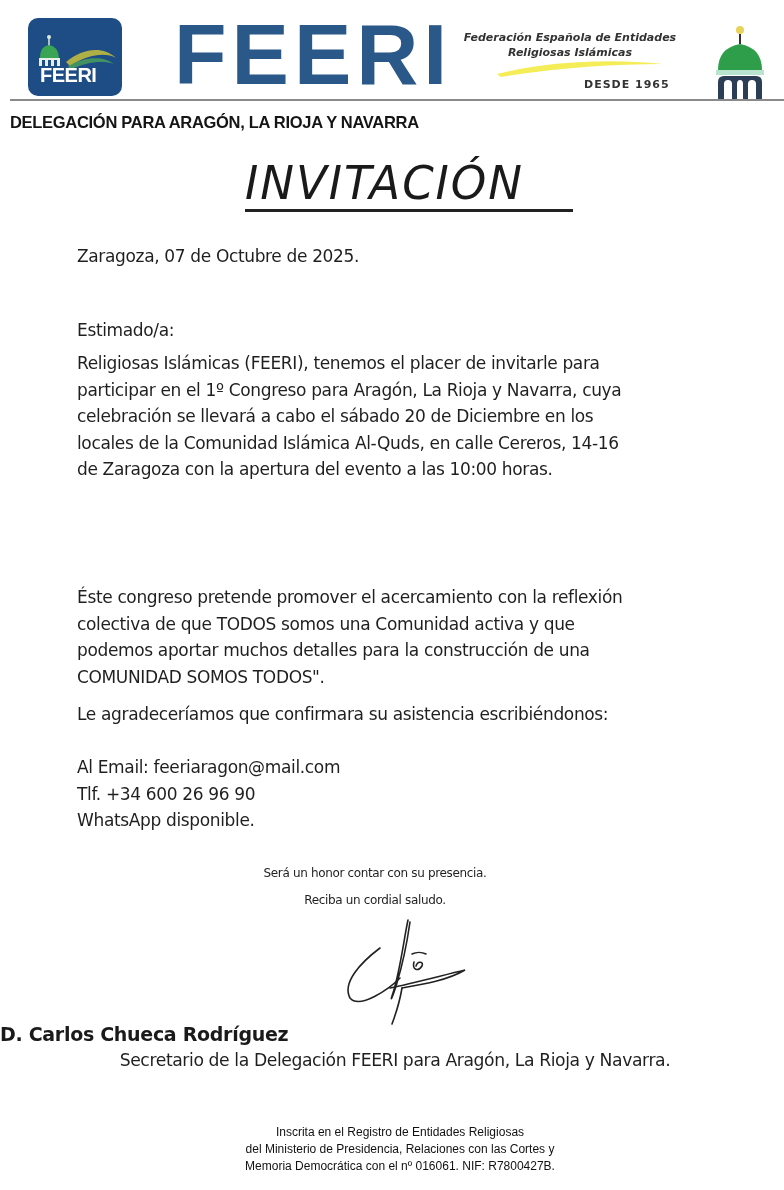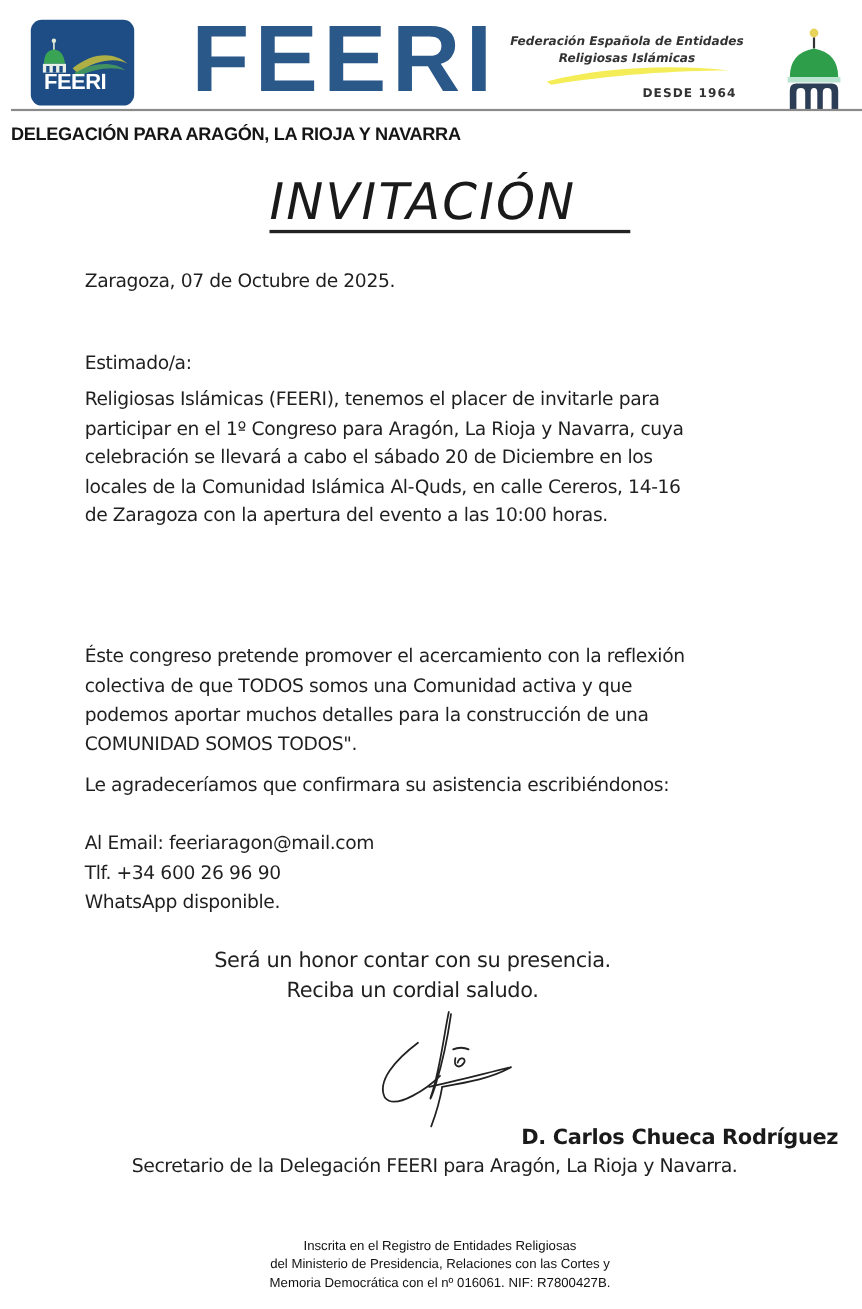--- a/index.html
+++ b/index.html
@@ -58,26 +58,26 @@
 
     
     .body-text {
       left: 77px; width: 680px;
       font-family: "DejaVu Sans", sans-serif; font-size: 17px; line-height: 26.5px;
       color: #1f1f1f; letter-spacing: -0.35px;
     }
     .body-text p { margin: 0; }
     .center-text {
       left: 0; width: 750px; text-align: center;
-      font-family: "DejaVu Sans", sans-serif; font-size: 19px; line-height: 27px;
+      font-family: "DejaVu Sans", sans-serif; font-size: 12px; line-height: 27px;
       color: #1f1f1f; letter-spacing: -0.35px;
     }
     .signature { left: 330px; top: 918px; }
     .signer-name {
-      left: 0; width: 762px; top: 1023px; text-align: right;
+      left: 0; width: 762px; top: 1023px; text-align: left;
       font-family: "DejaVu Sans", sans-serif; font-weight: bold; font-size: 19px;
       color: #1a1a1a; letter-spacing: -0.3px;
     }
     .signer-role {
       left: 0; width: 790px; top: 1050px; text-align: center;
       font-family: "DejaVu Sans", sans-serif; font-size: 17.2px; color: #1f1f1f;
       letter-spacing: -0.4px;
     }
     .footer {
       left: 180px; width: 440px; top: 1124px; text-align: center;
@@ -108,21 +108,21 @@
 
 <div class="abs fed-name">
   <div>Federación Española de Entidades</div>
   <div>Religiosas Islámicas</div>
 </div>
 
 <svg class="abs swoosh" width="170" height="20" viewBox="0 0 170 20">
   <path d="M2 16 C 50 4, 110 0, 168 6 C 120 6, 60 10, 6 19 Z" fill="#f2ea3a" opacity="0.85"></path>
 </svg>
 
-<div class="abs since">DESDE 1964</div>
+<div class="abs since">DESDE 1965</div>
 
 <svg class="abs dome" width="56" height="80" viewBox="0 0 56 80">
   <circle cx="28" cy="8" r="4" fill="#e7d35a"></circle>
   <line x1="28" y1="12" x2="28" y2="22" stroke="#333" stroke-width="2"></line>
   <path d="M6 48 Q 6 26 28 22 Q 50 26 50 48 Z" fill="#2e9e4a"></path>
   <rect x="4" y="48" width="48" height="5" fill="#b9e4d0"></rect>
   <path d="M6 78 L6 60 Q 6 54 12 54 L 44 54 Q 50 54 50 60 L 50 78 L 44 78 L 44 62 Q 44 58 40 58 Q 36 58 36 62 L 36 78 L 31 78 L 31 62 Q 31 58 28 58 Q 25 58 25 62 L 25 78 L 20 78 L 20 62 Q 20 58 16 58 Q 12 58 12 62 L 12 78 Z" fill="#2c3e55"></path>
 </svg>
 
 <div class="abs header-rule"></div>

